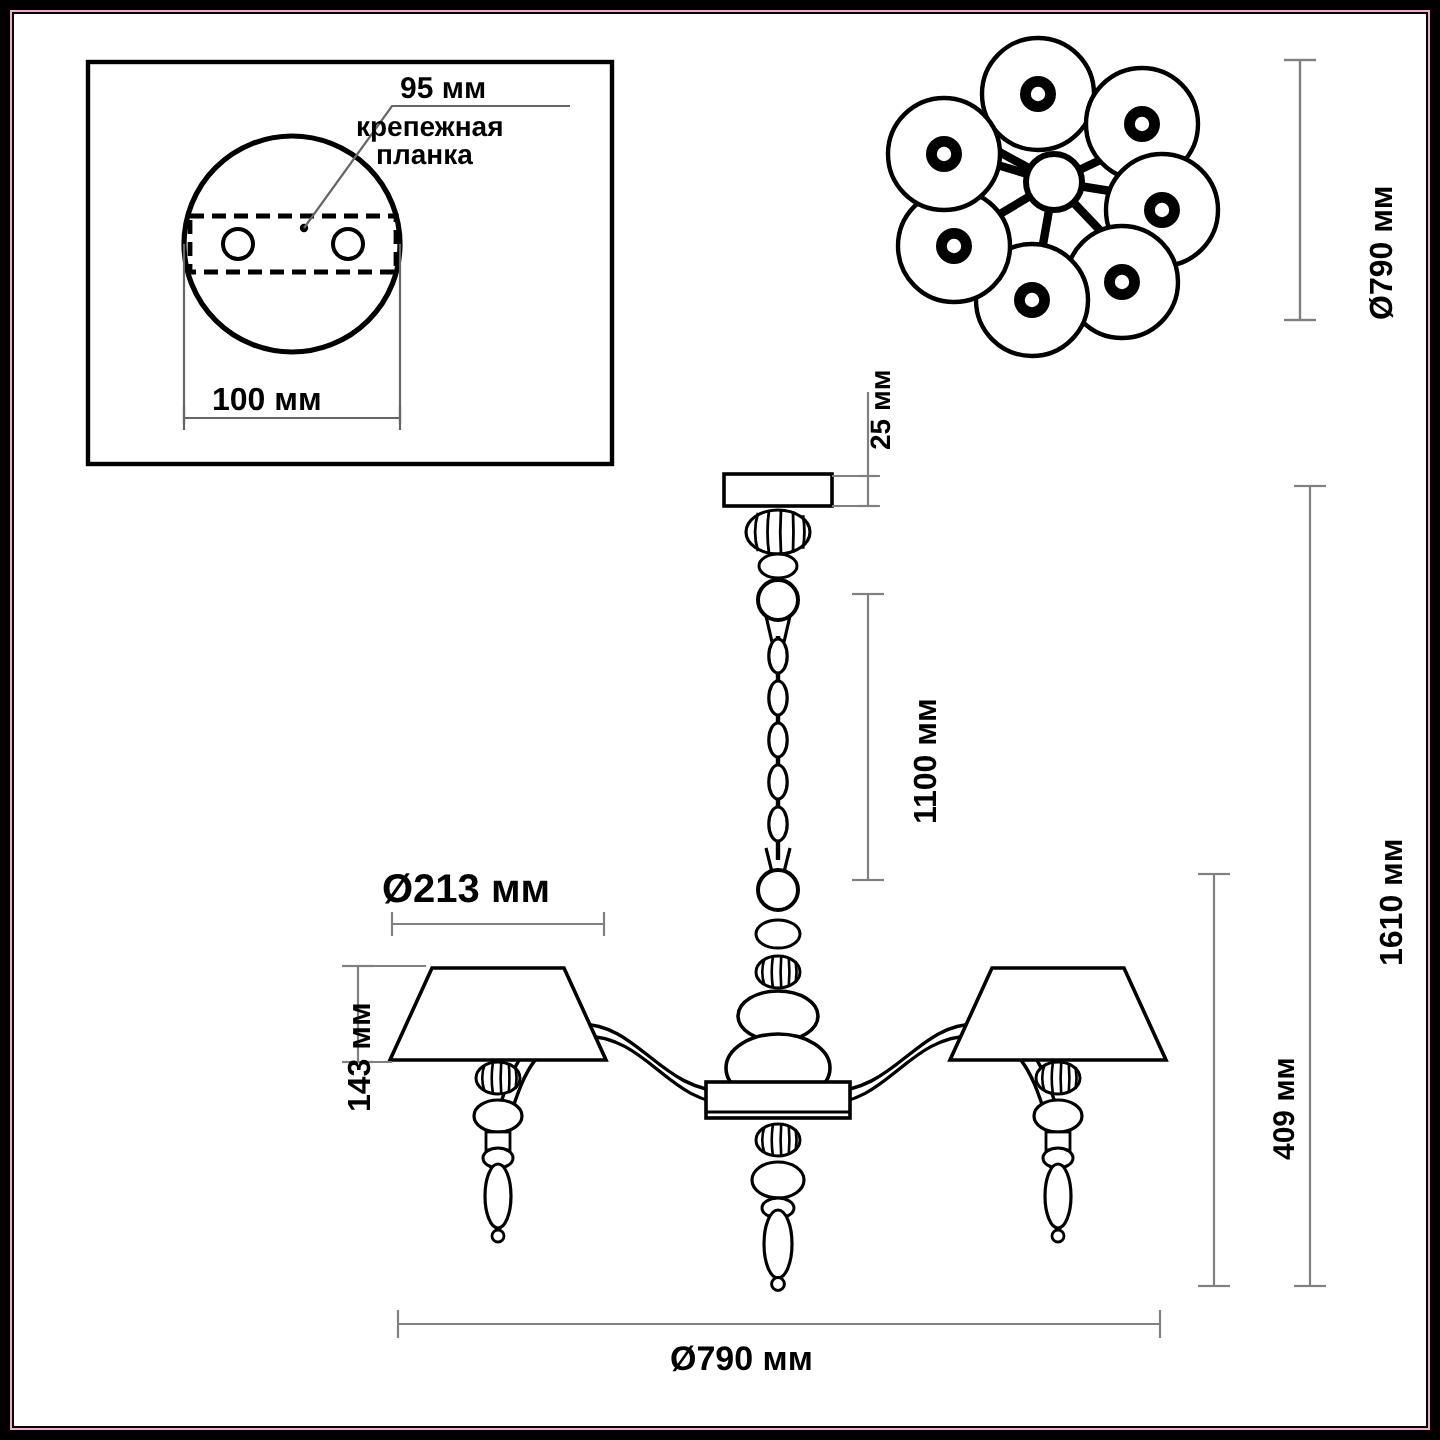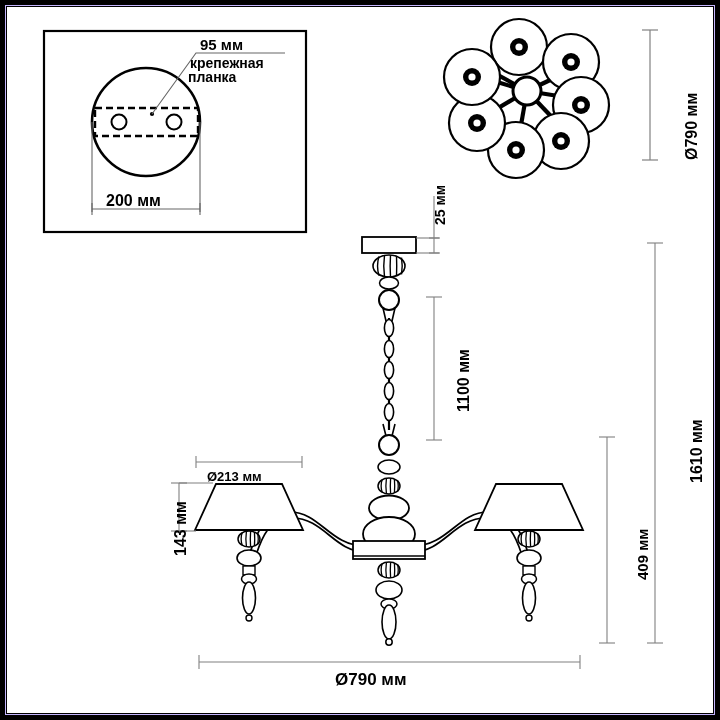--- a/index.html
+++ b/index.html
@@ -1,17 +1,17 @@
 <!DOCTYPE html>
 <html><head>
 <meta charset="utf-8">
 <style>
   html,body{margin:0;padding:0;background:#ffffff;}
   body{width:720px;height:720px;font-family:"Liberation Sans",sans-serif;}
-  #stage{position:relative;width:720px;height:720px;background:#c4b5fd;overflow:hidden;}
+  #stage{position:relative;width:720px;height:720px;background:#f9a8d4;overflow:hidden;}
   #frame{position:absolute;left:0;top:0;width:720px;height:720px;box-sizing:border-box;border:5px solid #000;}
   #inner{position:absolute;left:6px;top:6px;width:708px;height:708px;box-sizing:border-box;border:1px solid #000;background:#fff;}
   svg{position:absolute;left:0;top:0;}
   .lbl{position:absolute;font-family:"Liberation Sans",sans-serif;color:#1a1a1a;white-space:nowrap;}
   .b{font-weight:bold;color:#000;}
   .vert{transform-origin:0 0;}
 </style>
 </head>
 <body>
 
@@ -225,34 +225,34 @@
 
     <g stroke="#808080" stroke-width="1.1" fill="none">
       <line x1="199" y1="662" x2="580" y2="662"></line>
       <line x1="199" y1="655" x2="199" y2="669"></line>
       <line x1="580" y1="655" x2="580" y2="669"></line>
     </g>
   </svg>
 
   <div class="lbl b" style="left:200px;top:36px;font-size:15px;">95 мм</div>
 
-  <div class="lbl b" style="left:190px;top:56px;font-size:14px;line-height:14px;">крепежная</div>
+  <div class="lbl b" style="left:178px;top:56px;font-size:14px;line-height:14px;">крепежная</div>
   <div class="lbl b" style="left:188px;top:70px;font-size:14px;line-height:14px;">планка</div>
 
-  <div class="lbl b" style="left:106px;top:192px;font-size:16px;">200 мм</div>
+  <div class="lbl b" style="left:106px;top:192px;font-size:16px;">100 мм</div>
 
   <div class="lbl b vert" style="left:683px;top:160px;font-size:16px;transform:rotate(-90deg);">Ø790 мм</div>
 
   <div class="lbl b vert" style="left:432px;top:225px;font-size:14px;transform:rotate(-90deg);">25 мм</div>
 
   <div class="lbl b vert" style="left:455px;top:412px;font-size:16px;transform:rotate(-90deg);">1100 мм</div>
 
   <div class="lbl b vert" style="left:688px;top:483px;font-size:16px;transform:rotate(-90deg);">1610 мм</div>
 
   <div class="lbl b vert" style="left:634px;top:580px;font-size:15px;transform:rotate(-90deg);">409 мм</div>
 
-  <div class="lbl b" style="left:207px;top:434px;font-size:13px;margin-top:35px;">Ø213 мм</div>
+  <div class="lbl b" style="left:191px;top:434px;font-size:20px;">Ø213 мм</div>
 
   <div class="lbl b vert" style="left:172px;top:556px;font-size:16px;transform:rotate(-90deg);">143 мм</div>
 
   <div class="lbl b" style="left:335px;top:670px;font-size:17px;">Ø790 мм</div>
 
 </div>
 
 </body></html>

